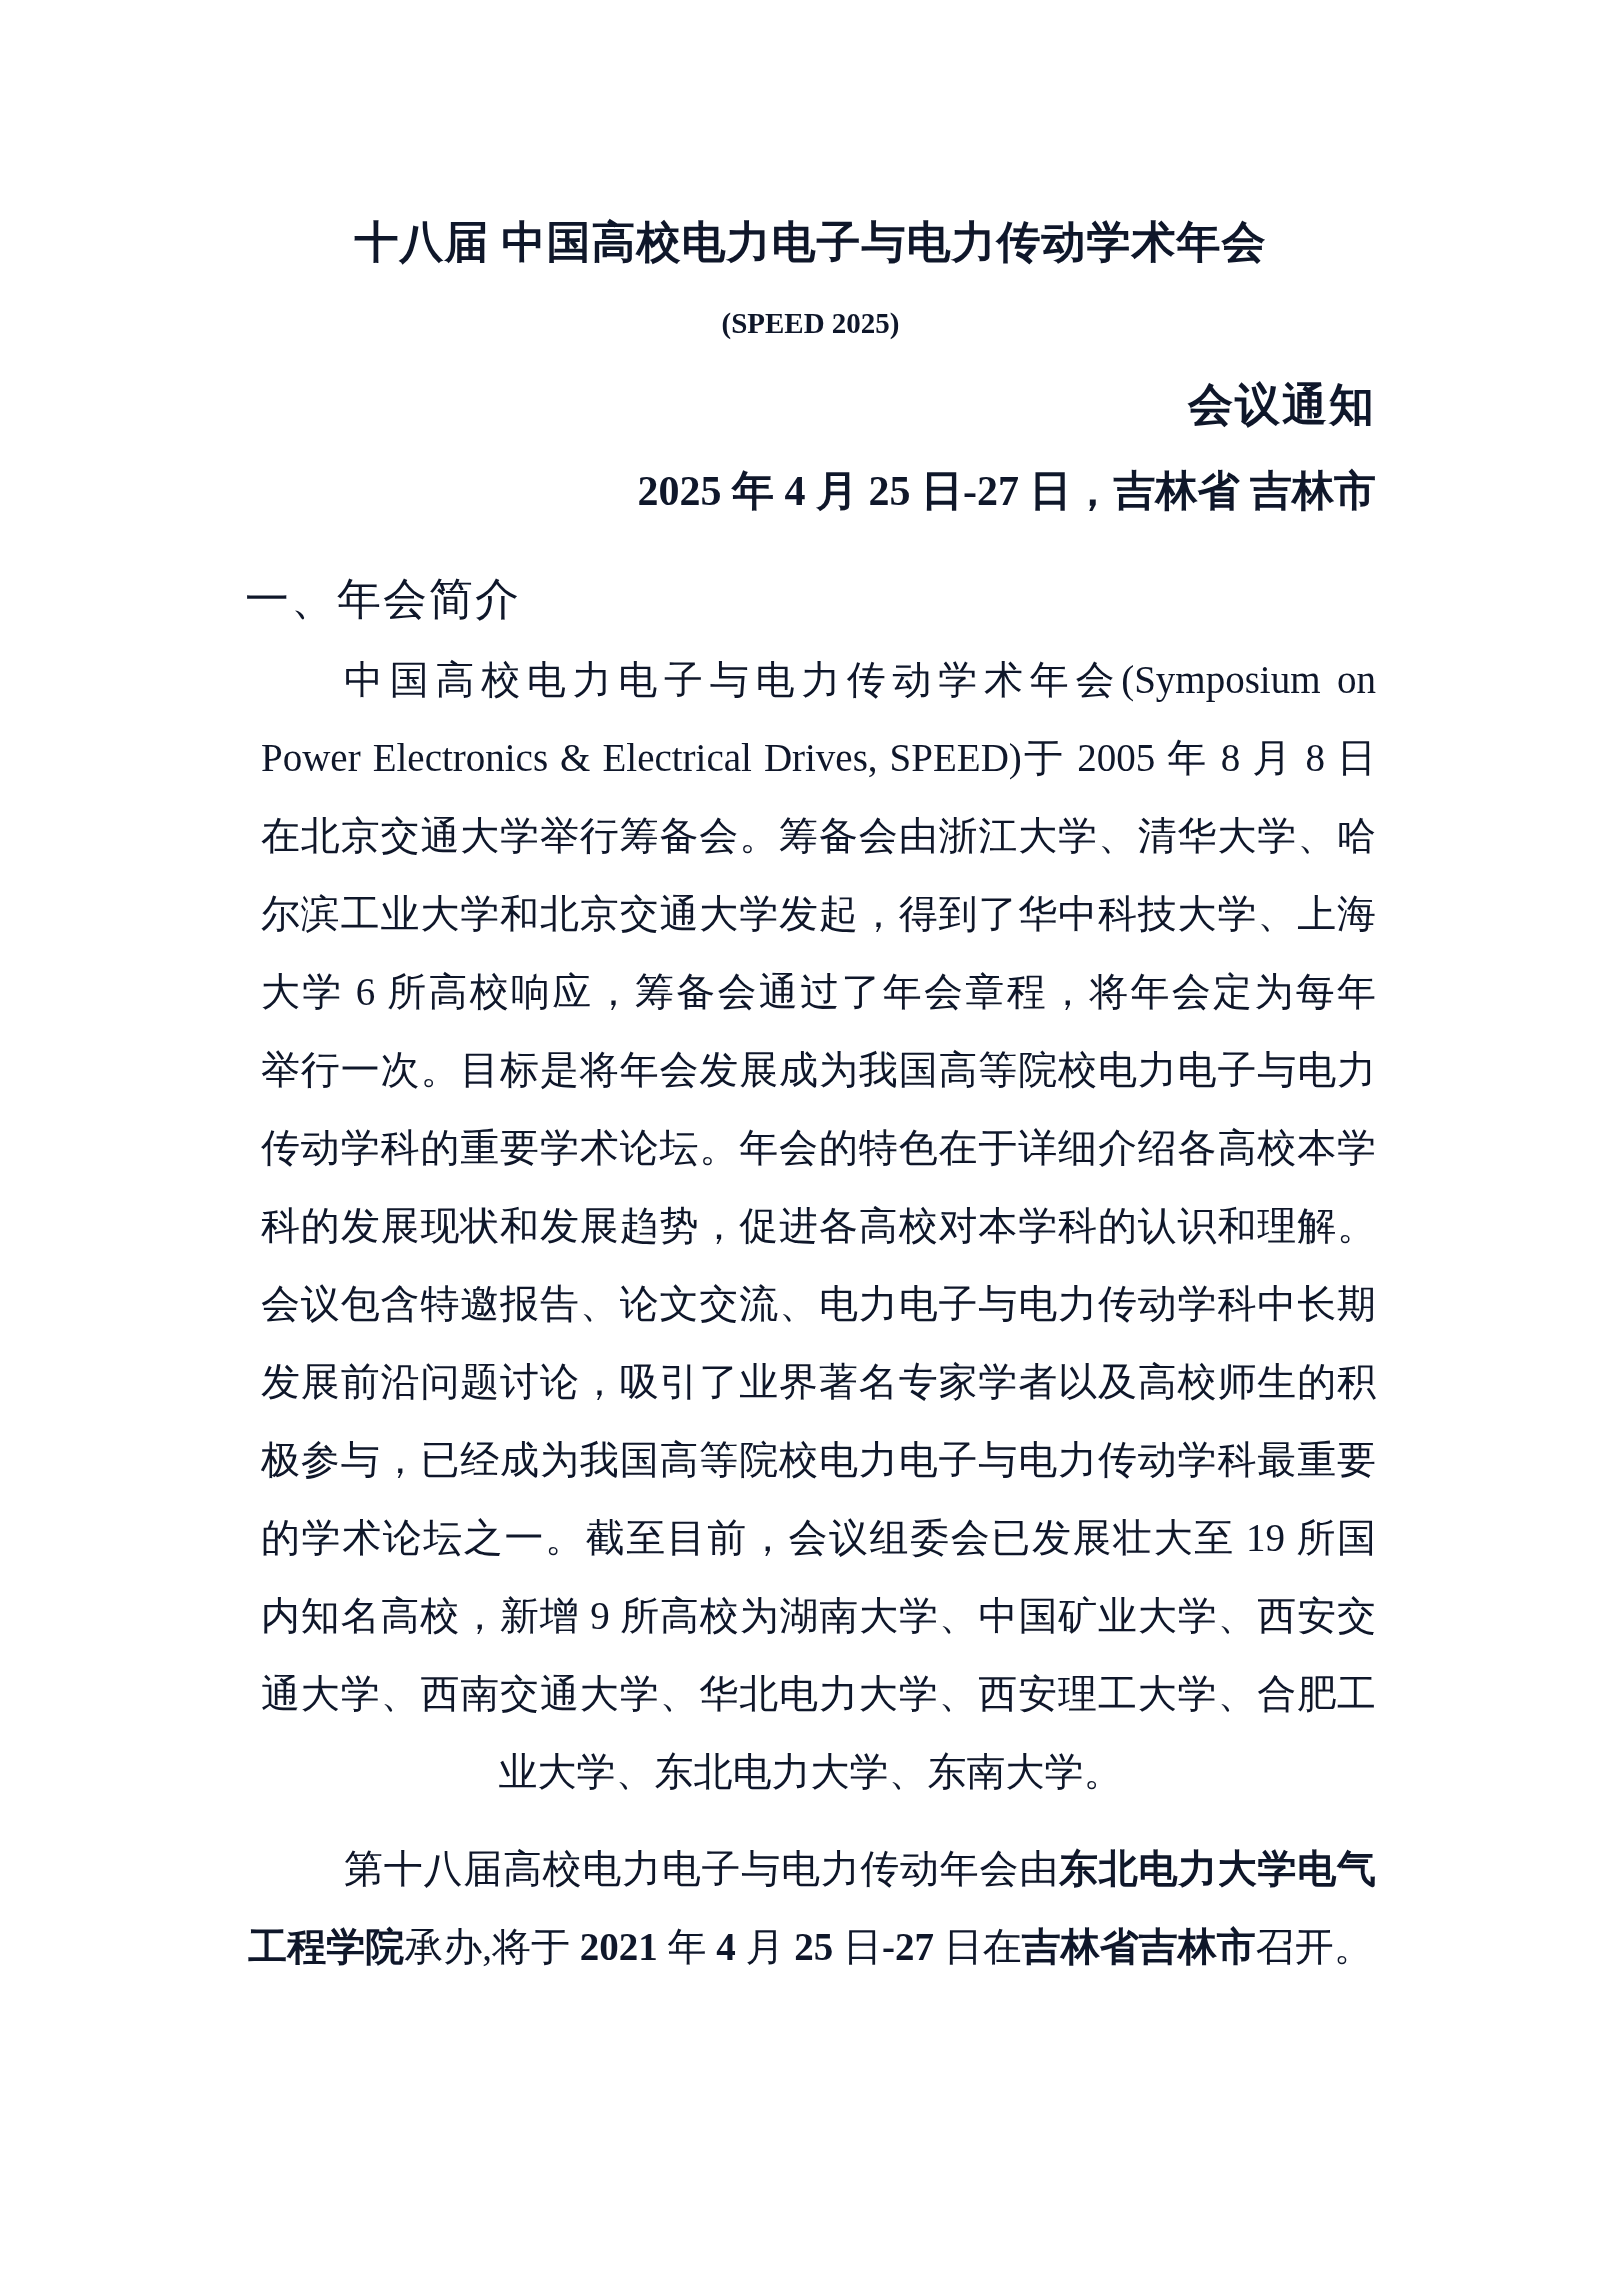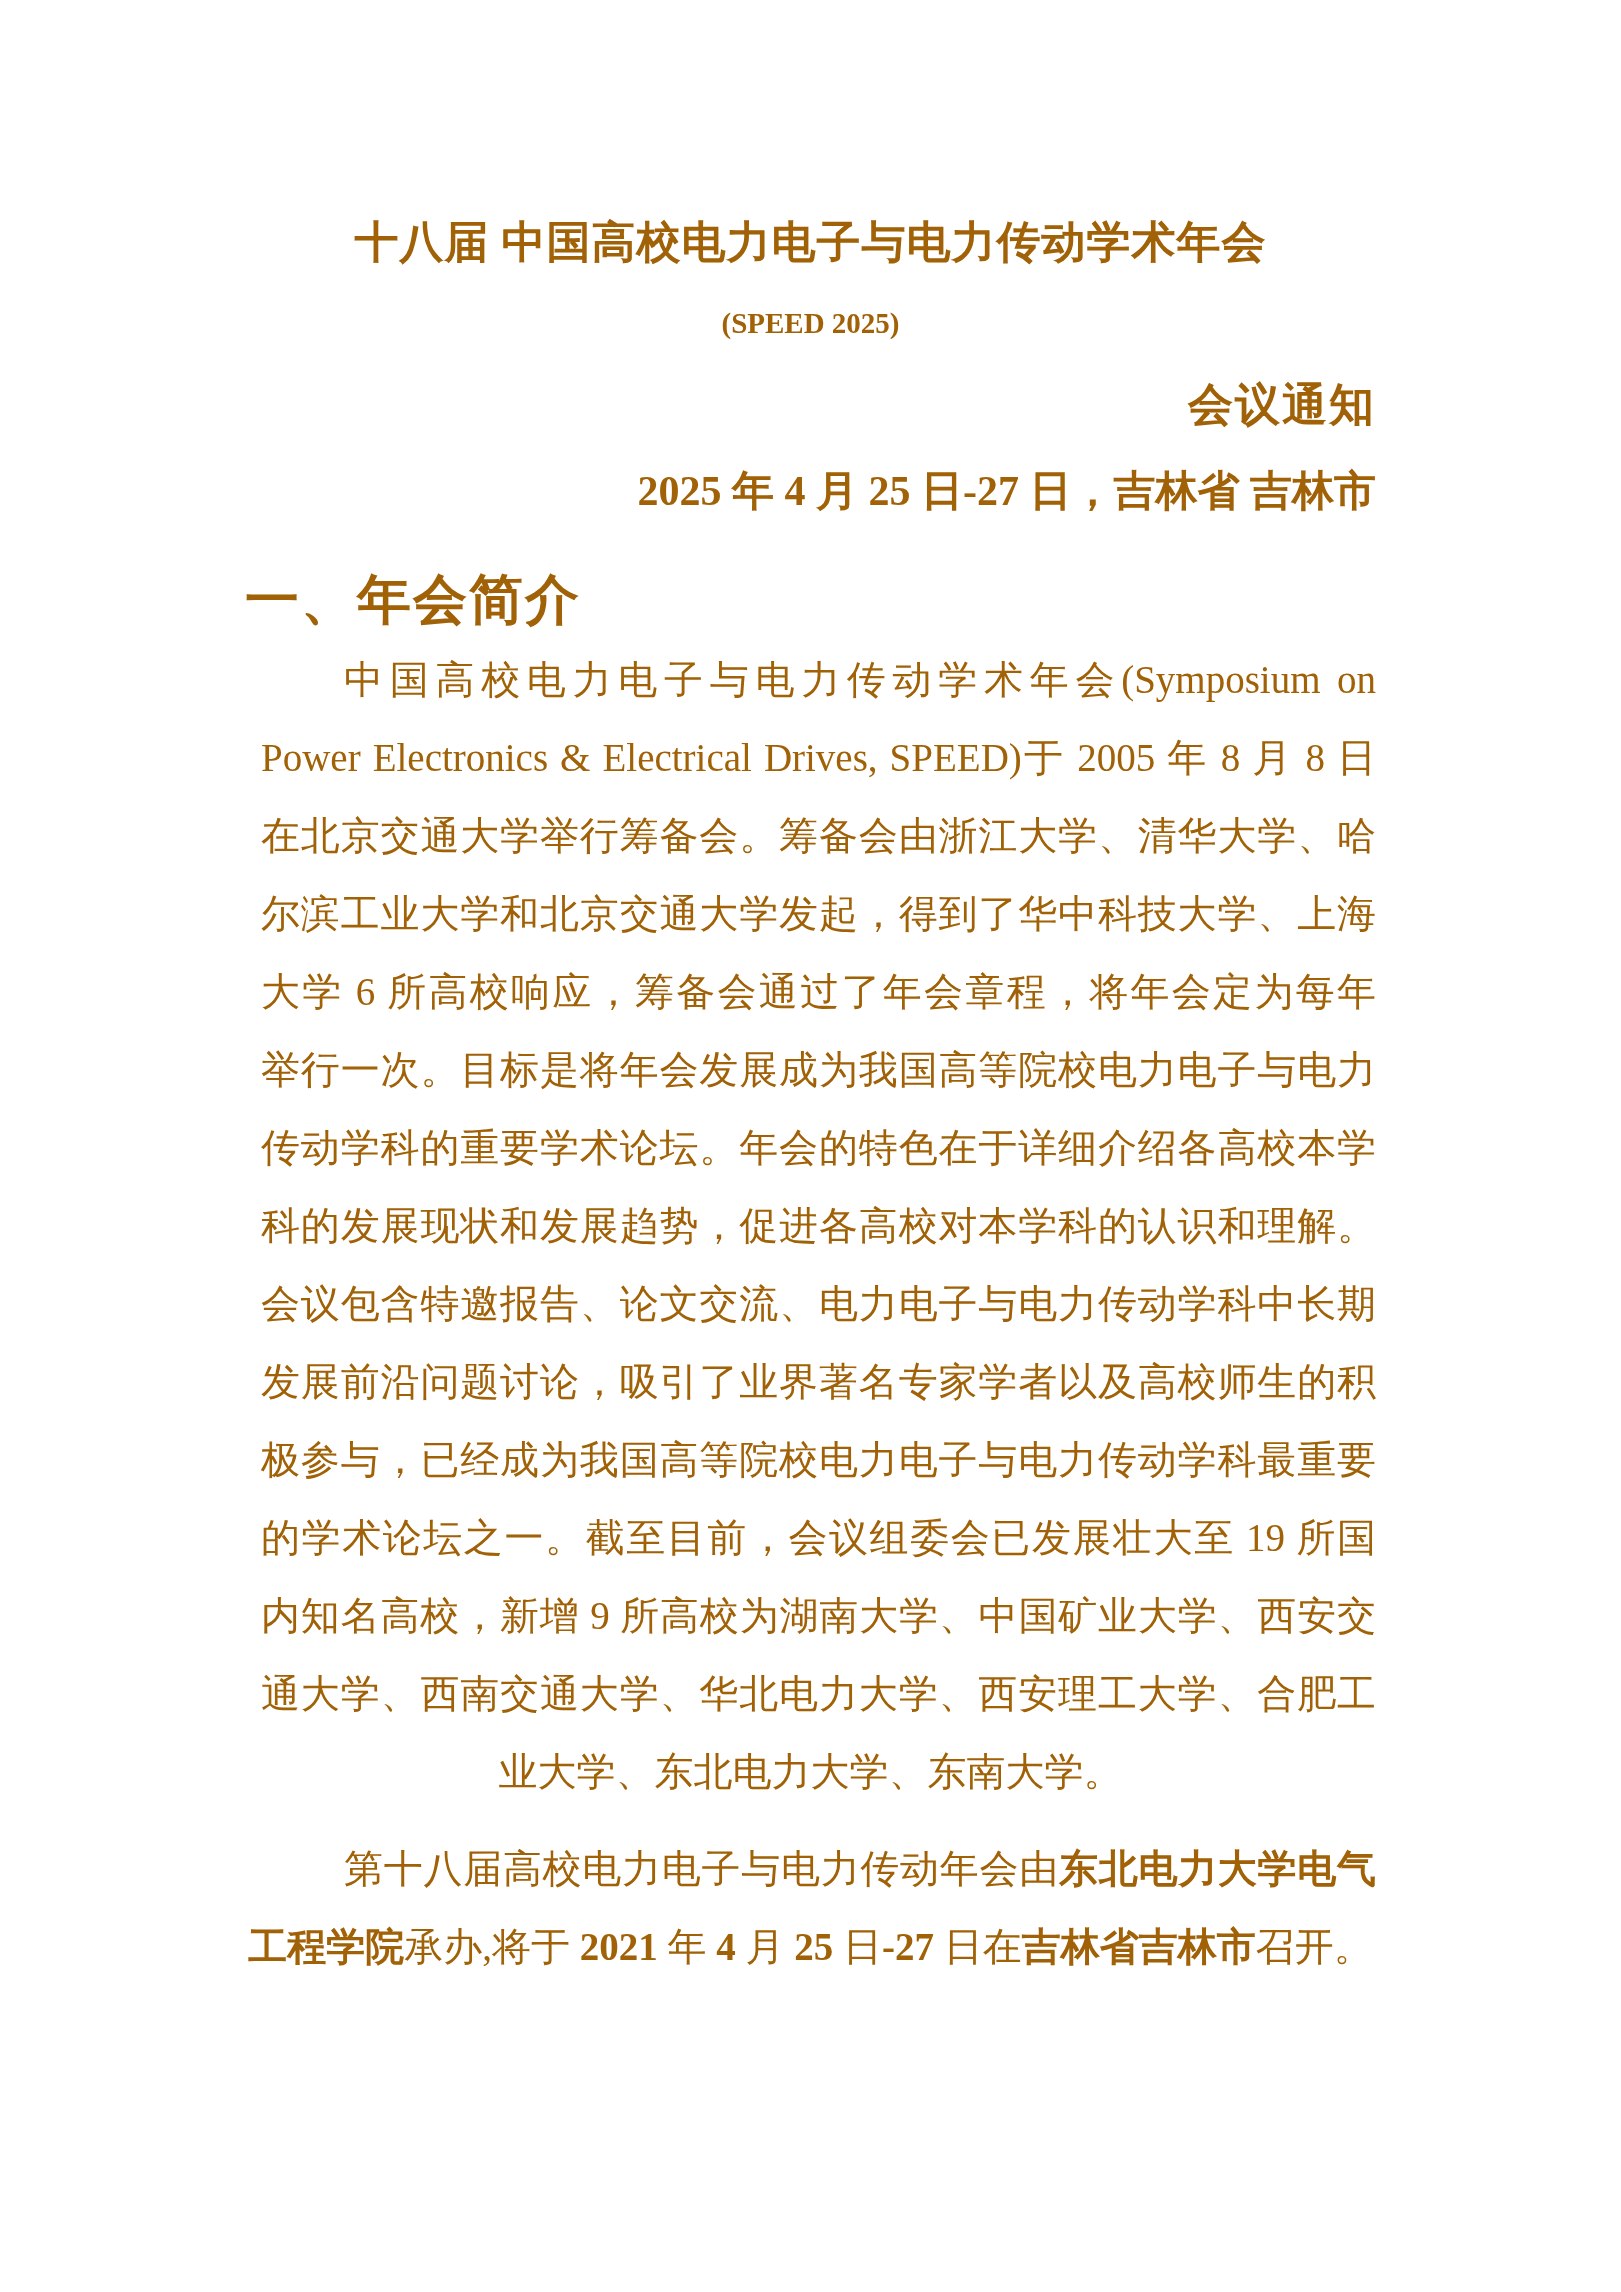--- a/index.html
+++ b/index.html
@@ -5,21 +5,21 @@
   html, body {
     margin: 0;
     padding: 0;
     background: #ffffff;
   }
   .page {
     position: relative;
     width: 1621px;
     height: 2293px;
     background: #ffffff;
-    color: #a16207;
+    color: #0f172a;
     font-family: "Liberation Serif", "DejaVu Serif", serif;
     box-sizing: border-box;
     padding: 203px 245px 0 245px;
     overflow: hidden;
   }
   .title-main {
     font-size: 44px;
     line-height: 80px;
     font-weight: 700;
     text-align: center;
@@ -41,23 +41,23 @@
   }
   .date-line {
     font-size: 42px;
     line-height: 88px;
     font-weight: 700;
     text-align: right;
     white-space: nowrap;
   }
   .section-heading {
     margin-top: 23.5px;
-    font-size: 54px;
+    font-size: 44px;
     line-height: 82px;
-    font-weight: 700;
+    font-weight: 400;
     text-align: left;
     letter-spacing: 2px;
   }
   .para {
     font-size: 39px;
     line-height: 78px;
   }
   .para2 {
     margin-top: 19.6px;
   }

